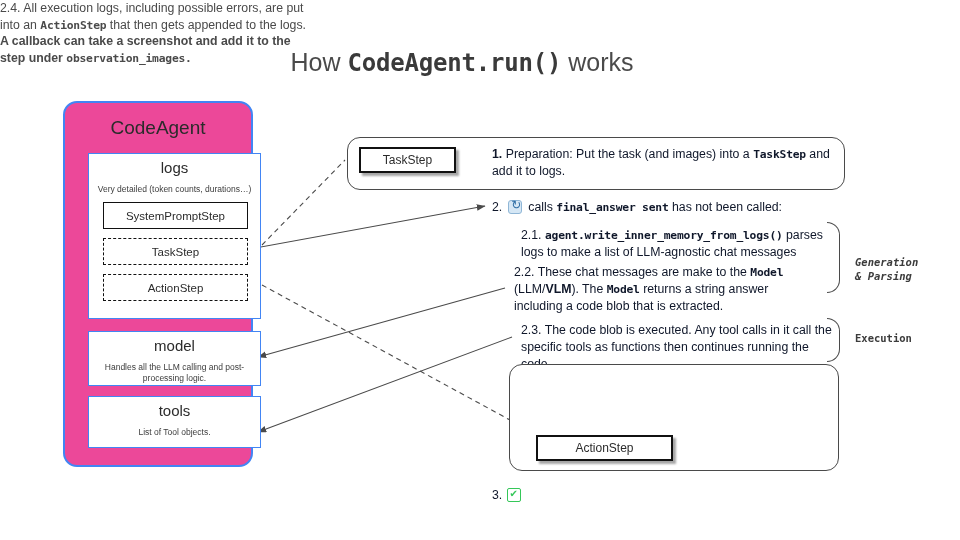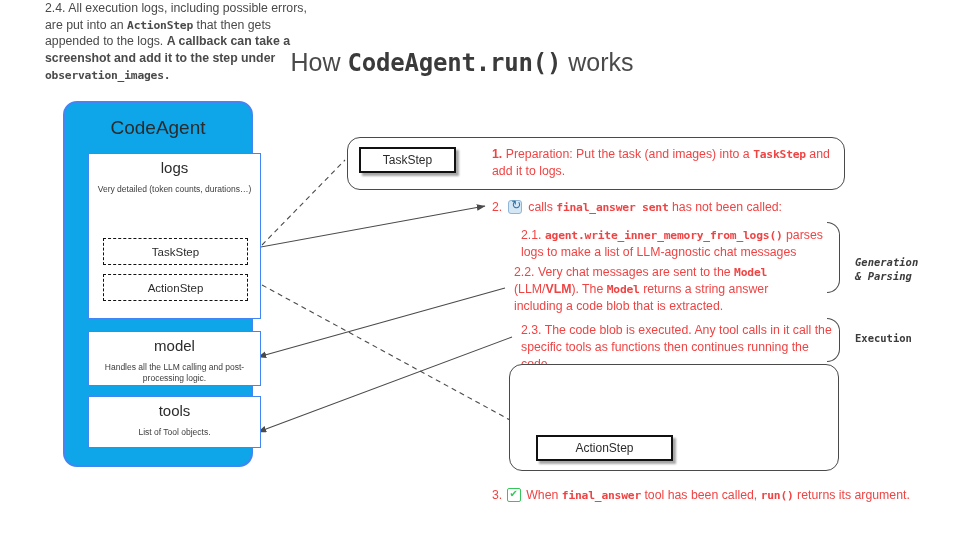--- a/index.html
+++ b/index.html
@@ -20,21 +20,21 @@
     position: absolute; left: 0; top: 48px; width: 924px;
     text-align: center;
     font-size: 25px; color: #4a4a4a; font-weight: normal;
     white-space: nowrap;
   }
   #page-title .mono { font-size: 24px; color: #3a3a3a; }
 
   
   #codeagent-panel {
     position: absolute; left: 63px; top: 101px; width: 190px; height: 366px;
-    border: 2px solid #4285f4; border-radius: 14px; background: #0ea5e9;
+    border: 2px solid #4285f4; border-radius: 14px; background: #ec4899;
   }
   #codeagent-title {
     position: absolute; left: 0; top: 14px; width: 100%;
     text-align: center; font-size: 19px; color: #2b2b2b;
   }
   .blue-box {
     position: absolute; border: 1.5px solid #4285f4; background: #fff;
   }
   .box-title { text-align: center; font-size: 15px; color: #2b2b2b; margin-top: 5px; }
   .box-sub { text-align: center; font-size: 8.5px; color: #3c3c3c; line-height: 1.25; margin-top: 8px; padding: 0 6px; }
@@ -63,31 +63,31 @@
   .hard-chip {
     position: absolute;
     display: flex; align-items: center; justify-content: center;
     background: #fff; border: 2px solid #111;
     box-shadow: 3px 3px 2px rgba(0,0,0,0.35);
     font-size: 12px; color: #2b2b2b;
   }
   #taskstep-chip { left: 359px; top: 147px; width: 97px; height: 26px; }
   #actionstep-chip { left: 536px; top: 435px; width: 137px; height: 26px; }
 
-  .step-text { position: absolute; font-size: 12.3px; line-height: 1.38; color: #ef4444; }
+  .step-text { position: absolute; font-size: 12.3px; line-height: 1.38; color: #0f172a; }
   #step1-text { left: 492px; top: 146px; width: 345px; }
   #step2-text { left: 492px; top: 199px; width: 360px; display: flex; align-items: center; gap: 6px; }
   #step3-text { left: 492px; top: 487px; width: 430px; display: flex; align-items: center; gap: 5px; white-space: nowrap; }
 
   #step21-text { left: 521px; top: 227px; width: 310px; }
   #step22-text { left: 514px; top: 264px; width: 300px; }
   #step23-text { left: 521px; top: 322px; width: 312px; }
 
   #step24-card { left: 509px; top: 364px; width: 330px; height: 107px; }
-  #step24-text { left: 522px; top: 371px; width: 308px; font-size: 12.3px; line-height: 1.36; color: #4a4a4a; padding-left: 45px; }
+  #step24-text { left: 522px; top: 371px; width: 308px; font-size: 12.3px; line-height: 1.36; color: #4a4a4a; }
 
   
   .brace {
     position: absolute; border: 1.2px solid #4a4a4a; border-left: none;
     border-top-right-radius: 13px; border-bottom-right-radius: 13px;
     width: 13px;
   }
   #brace-generation { left: 827px; top: 222px; height: 71px; }
   #brace-execution  { left: 827px; top: 318px; height: 44px; }
 
@@ -142,20 +142,21 @@
 
   <path d="M262,285 L510,420" stroke="#4a4a4a" stroke-width="1.1" fill="none" stroke-dasharray="5,4"></path>
 </svg>
 
 <div id="codeagent-panel">
   <div id="codeagent-title">CodeAgent</div>
 
   <div class="blue-box" id="logs-box">
     <div class="box-title">logs</div>
     <div class="box-sub">Very detailed (token counts, durations…)</div>
+    <div class="step-chip chip-solid" id="chip-systempromptstep">SystemPromptStep</div>
     <div class="step-chip chip-dashed" id="chip-taskstep">TaskStep</div>
     <div class="step-chip chip-dashed" id="chip-actionstep">ActionStep</div>
   </div>
 
   <div class="blue-box" id="model-box">
     <div class="box-title">model</div>
     <div class="box-sub">Handles all the LLM calling and post-processing logic.</div>
   </div>
 
   <div class="blue-box" id="tools-box">
@@ -175,21 +176,21 @@
   <span class="loop-icon"></span>
   <span><span>calls </span><span class="mono">final_answer sent</span><span> has not been called:</span></span>
 </div>
 
 <div class="step-text" id="step21-text">
   <span>2.1.</span>
   <span class="mono">agent.write_inner_memory_from_logs()</span><span> parses logs to make a list of LLM-agnostic chat messages</span>
 </div>
 
 <div class="step-text" id="step22-text">
-  <span>2.2.</span><span> Very chat messages are sent to the </span><span class="mono">Model</span><span> (LLM/</span><span class="b">VLM</span><span>). The </span><span class="mono">Model</span><span> returns a string answer including a code blob that is extracted.</span>
+  <span>2.2.</span><span> These chat messages are make to the </span><span class="mono">Model</span><span> (LLM/</span><span class="b">VLM</span><span>). The </span><span class="mono">Model</span><span> returns a string answer including a code blob that is extracted.</span>
 </div>
 
 <div class="step-text" id="step23-text">
   <span>2.3.</span><span> The code blob is executed. Any tool calls in it call the specific tools as functions then continues running the code.</span>
 </div>
 
 <div class="round-card" id="step24-card"></div>
 <div id="step24-text">
   <span>2.4.</span><span> All execution logs, including possible errors, are put into an </span><span class="mono">ActionStep</span><span> that then gets appended to the logs. </span><span class="b">A callback can  take a screenshot and add it to the step under </span><span class="mono">observation_images.</span>
 </div>
@@ -199,14 +200,13 @@
 <div class="side-label" id="label-generation">
   <div>Generation</div>
   <div>&amp; Parsing</div>
 </div>
 <div class="brace" id="brace-execution"></div>
 <div class="side-label" id="label-execution">Execution</div>
 
 <div class="step-text" id="step3-text">
   <span>3.</span>
   <span class="check-icon"></span>
-  <span><span>When </span><span class="mono">final_answer</span><span> tool has been called, </span><span class="mono">run()</span><span> returns its argument.</span></span>
 </div>
 
 </body></html>

